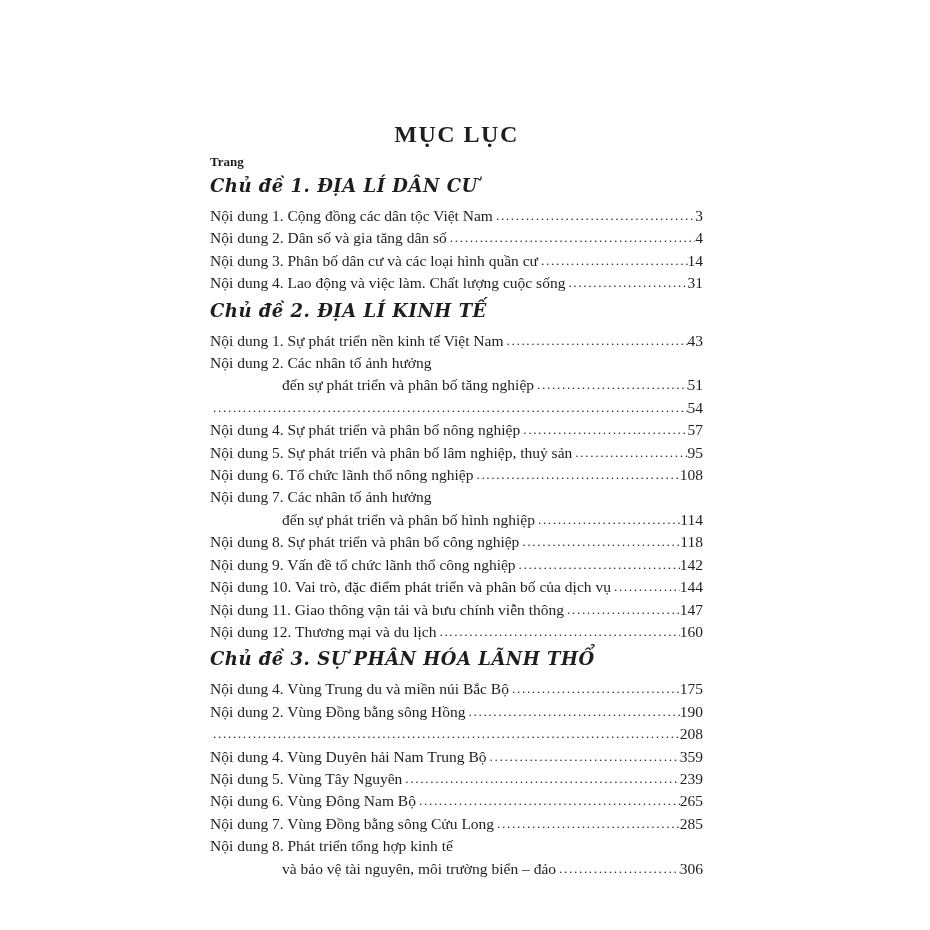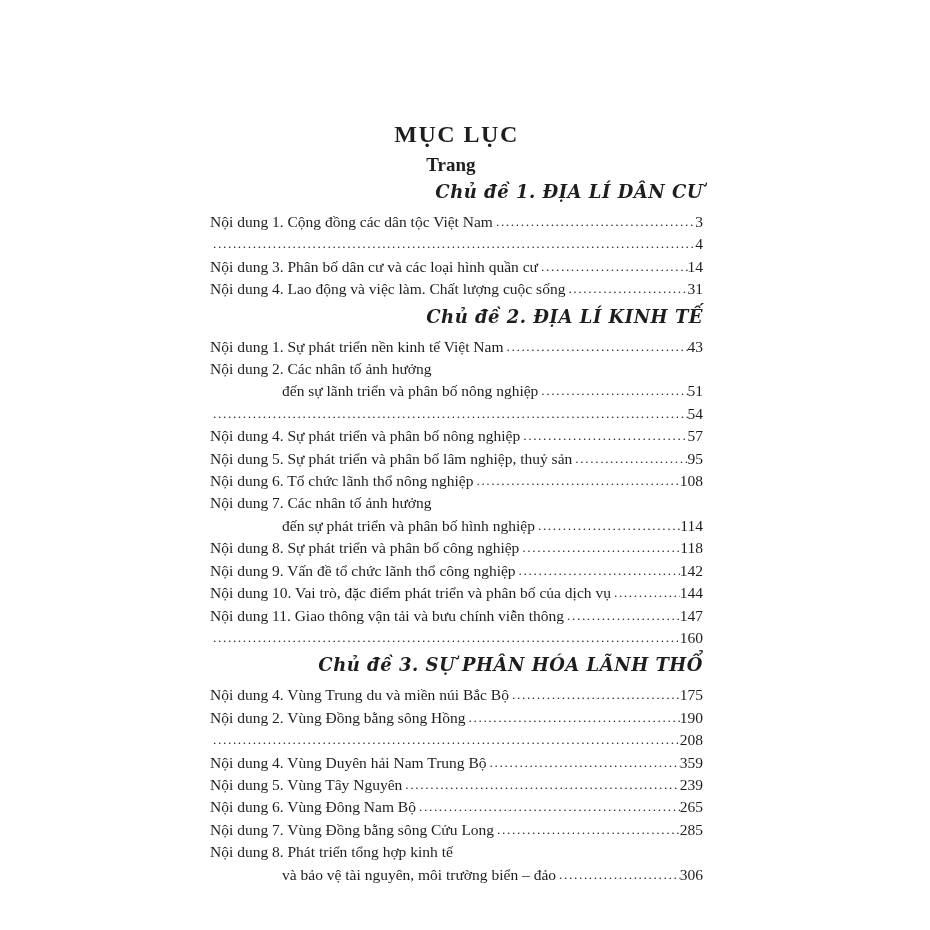--- a/index.html
+++ b/index.html
@@ -21,28 +21,28 @@
     width: 493px;
   }
   .doc-title {
     text-align: center;
     font-weight: bold;
     font-size: 24px;
     letter-spacing: 1.5px;
     margin-bottom: 6px;
   }
   .page-col-label {
-    text-align: center;
+    text-align: left;
     font-weight: bold;
-    font-size: 19px;
+    font-size: 13px;
     padding-right: 11px;
     margin-bottom: 1px;
   }
   .section-heading {
-    text-align: right;
+    text-align: left;
     font-weight: bold;
     font-style: italic;
     font-family: "DejaVu Serif", serif;
     font-size: 18px;
     letter-spacing: 0.5px;
     line-height: 22px;
     margin: 5px 0 8px 0;
   }
   .entries { width: 100%; }
   .entry {
@@ -81,20 +81,21 @@
   <div class="section">
     <div class="section-heading">Chủ đề 1. ĐỊA LÍ DÂN CƯ</div>
     <div class="entries">
   <div class="entry">
     <span class="entry-label">Nội dung 1. Cộng đồng các dân tộc Việt Nam</span>
     <span class="dot-leader">............................................................................................................................................................................................................................................................................................................</span>
     <span class="page-num">3</span>
   </div>
 
   <div class="entry">
+    <span class="entry-label">Nội dung 2. Dân số và gia tăng dân số</span>
     <span class="dot-leader">............................................................................................................................................................................................................................................................................................................</span>
     <span class="page-num">4</span>
   </div>
 
   <div class="entry">
     <span class="entry-label">Nội dung 3. Phân bố dân cư và các loại hình quần cư</span>
     <span class="dot-leader">............................................................................................................................................................................................................................................................................................................</span>
     <span class="page-num">14</span>
   </div>
 
@@ -115,21 +116,21 @@
     <span class="page-num">43</span>
   </div>
 
   <div class="entry">
     <span class="entry-label">Nội dung 2. Các nhân tố ảnh hưởng</span>
     <span class="dot-leader"></span>
     <span class="page-num"></span>
   </div>
 
   <div class="entry indent">
-    <span class="entry-label">đến sự lãnh triển và phân bố nông nghiệp</span>
+    <span class="entry-label">đến sự phát triển và phân bố tăng nghiệp</span>
     <span class="dot-leader">............................................................................................................................................................................................................................................................................................................</span>
     <span class="page-num">51</span>
   </div>
 
   <div class="entry">
     <span class="dot-leader">............................................................................................................................................................................................................................................................................................................</span>
     <span class="page-num">54</span>
   </div>
 
   <div class="entry">
@@ -180,20 +181,21 @@
     <span class="page-num">144</span>
   </div>
 
   <div class="entry">
     <span class="entry-label">Nội dung 11. Giao thông vận tải và bưu chính viễn thông</span>
     <span class="dot-leader">............................................................................................................................................................................................................................................................................................................</span>
     <span class="page-num">147</span>
   </div>
 
   <div class="entry">
+    <span class="entry-label">Nội dung 12. Thương mại và du lịch</span>
     <span class="dot-leader">............................................................................................................................................................................................................................................................................................................</span>
     <span class="page-num">160</span>
   </div>
 </div>
   </div>
 
   <div class="section">
     <div class="section-heading">Chủ đề 3. SỰ PHÂN HÓA LÃNH THỔ</div>
     <div class="entries">
   <div class="entry">

